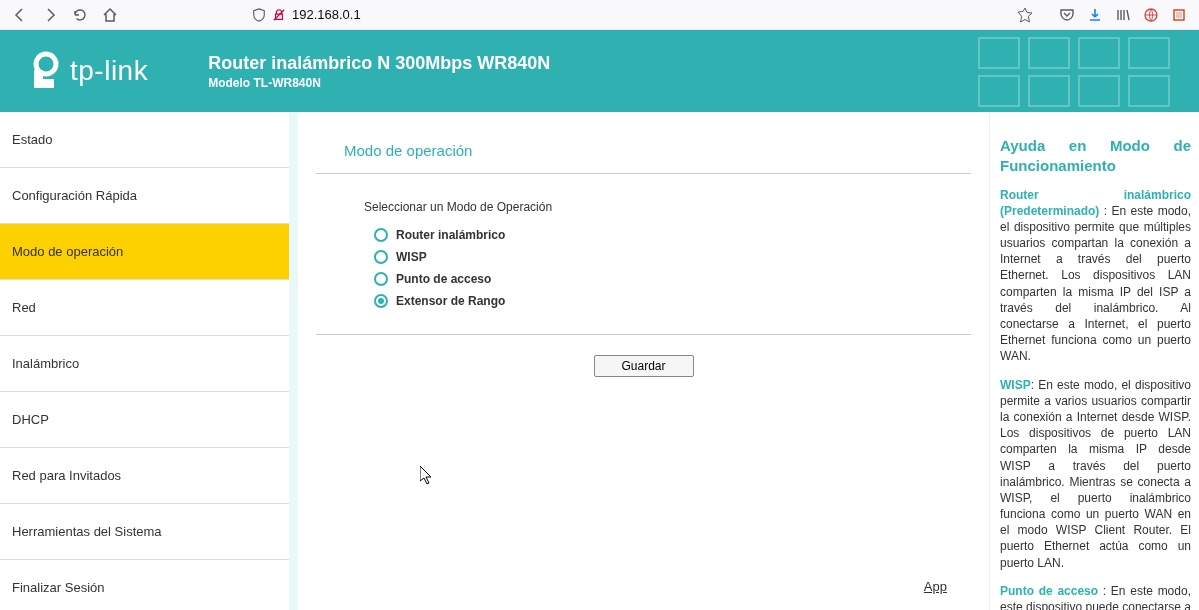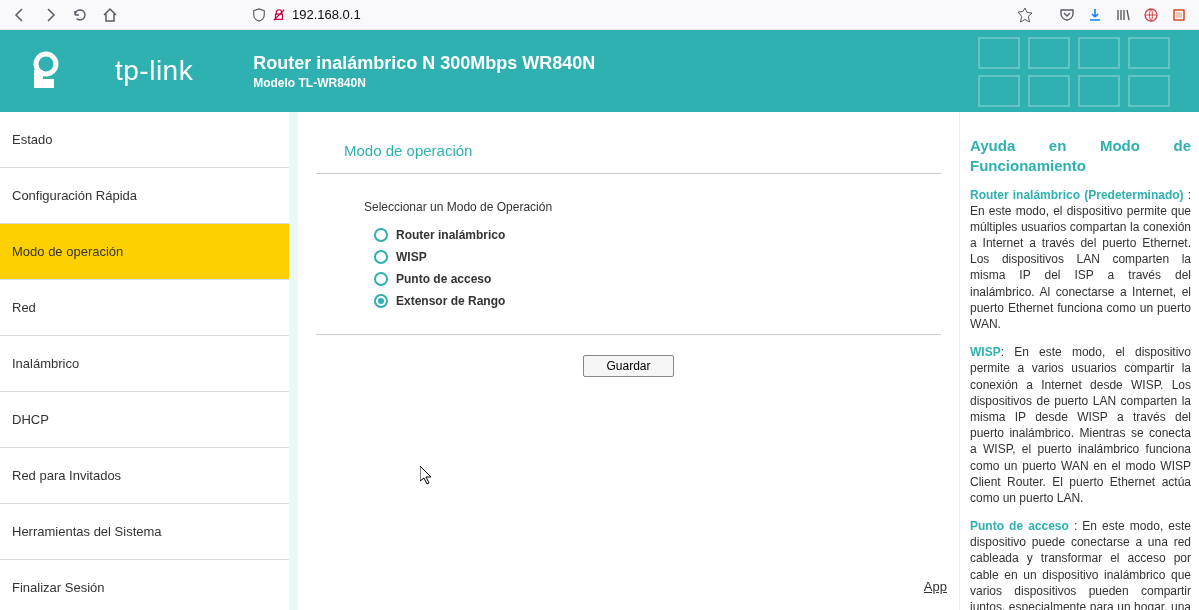--- a/index.html
+++ b/index.html
@@ -8,21 +8,21 @@
 
 .browser-bar { height:30px; display:flex; align-items:center; padding:5px 8px; gap:6px; background:#f9f9fb; border-bottom:1px solid #e9e9e9; }
 .bt-icon { width:24px; height:24px; display:flex; align-items:center; justify-content:center; color:#5b5b66; cursor:pointer; border-radius:4px; }
 .url-zone { flex:1; display:flex; align-items:center; height:26px; padding:0 8px; gap:6px; color:#5b5b66; }
 .url-text { color:#0c0c0d; font-size:13px; }
 .star-spot { margin-left:auto; color:#5b5b66; }
 .right-tools { display:flex; align-items:center; gap:4px; margin-left:8px; }
 
 
 .header { height:82px; background:#2fb1b1; display:flex; align-items:center; padding:0 16px; position:relative; overflow:hidden; }
-.logo { display:flex; align-items:center; color:#fff; font-size:28px; font-weight:400; letter-spacing:0.5px; margin-left:6px;gap:45px; }
+.logo { display:flex; align-items:center; color:#fff; font-size:28px; font-weight:400; letter-spacing:0.5px; margin-left:6px; }
 .logo-mark { width:42px; height:42px; margin-right:6px; }
 .titles { margin-left:60px; color:#fff; }
 .tit1 { font-size:18px; font-weight:bold; }
 .tit2 { font-size:12px; font-weight:bold; margin-top:2px; }
 .pattern { position:absolute; right:-10px; top:0; width:240px; height:82px; opacity:0.25; }
 
 
 .body-wrap { display:flex; height:498px; background:#eaf8f8; }
 .sidebar { width:290px; background:#fff; border-right:1px solid #eaf8f8; }
 .nav-item { padding:20px 12px; font-size:13px; color:#333; border-bottom:1px solid #ddd; cursor:pointer; background:#fff; }
@@ -35,25 +35,25 @@
 .content { flex:1; padding:30px 18px 10px 18px; overflow:auto; min-width:0; }
 .section-title { color:#2fb1b1; font-size:15px; padding:0 0 14px 28px; border-bottom:1px solid #ccc; }
 .form-area { padding:26px 0 22px 48px; border-bottom:1px solid #ccc; }
 .form-label { font-size:12px; color:#333; margin-bottom:10px; }
 .radio-row { display:flex; align-items:flex-end; gap:8px; padding:4px 10px; cursor:pointer; }
 .radio-circle { width:14px; height:14px; border:2px solid #2fb1b1; border-radius:50%; display:flex; align-items:center; justify-content:center; flex:none; }
 .radio-dot { width:6px; height:6px; background:#2fb1b1; border-radius:50%; display:none; }
 .radio-row.selected .radio-dot { display:block; }
 .radio-label { font-size:12px; color:#333; font-weight:bold; }
 .button-wrap { text-align:center; padding:20px 0; }
-.save-btn { width:91px; height:22px; border:1px solid #888; background:#f6f6f6; font-size:12px; border-radius:2px; cursor:pointer; }
+.save-btn { width:100px; height:22px; border:1px solid #888; background:#f6f6f6; font-size:12px; border-radius:2px; cursor:pointer; }
 
 .app-link { position:absolute; right:252px; bottom:16px; font-size:13px; color:#333; text-decoration:underline; cursor:pointer; }
 
-.help { width:240px; background:#fff; padding:24px 8px 10px 10px; overflow:auto; font-size:12px; color:#333; line-height:1.35; border-left:1px solid #eee; flex:none; }
+.help { width:210px; background:#fff; padding:24px 8px 10px 10px; overflow:auto; font-size:12px; color:#333; line-height:1.35; border-left:1px solid #eee; flex:none; }
 .help h3 { color:#2fb1b1; font-size:15px; font-weight:bold; text-align:justify; text-align-last:justify; margin-bottom:10px; }
 .help p { text-align:justify; margin-bottom:12px; }
 .help .hb { color:#2fb1b1; font-weight:bold; }
 
 svg { display:block; }
 </style>
 </head>
 <body>
 
 <div class="browser-bar">

